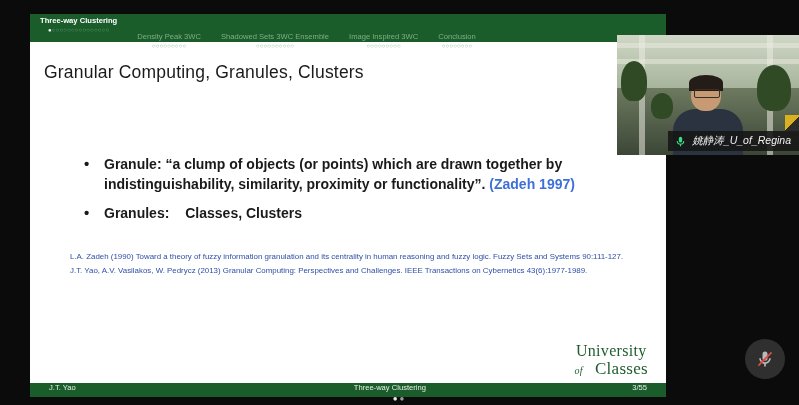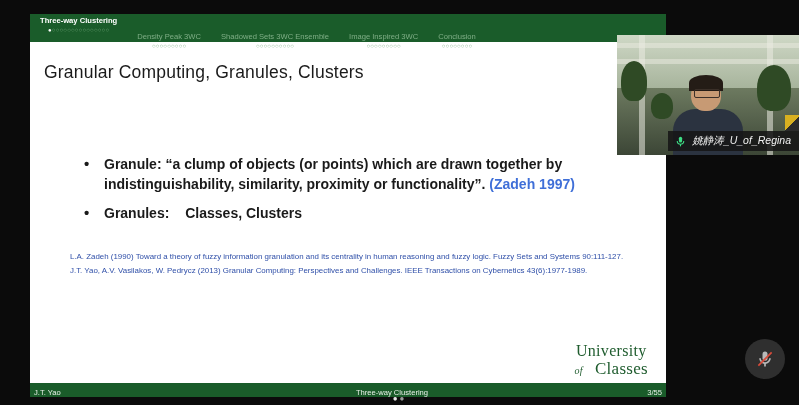--- a/index.html
+++ b/index.html
@@ -155,23 +155,23 @@
   .footer {
     position: absolute;
     left: 0;
     bottom: 0;
     width: 100%;
     height: 14px;
     background: #1a5c2a;
     color: #e8f0e8;
     font-size: 7.6px;
     display: flex;
-    align-items: flex-end;
+    align-items: flex-start;
     box-sizing: border-box;
-    padding: 0 4px;
+    padding: 0 19px;
   }
   .footer .f-left { flex: 0 0 28%; }
   .footer .f-mid { flex: 1 1 auto; text-align: center; }
   .footer .f-right { flex: 0 0 14%; text-align: right; }
 
   
   .page-dots {
     position: absolute;
     left: 50%;
     transform: translateX(-50%);

